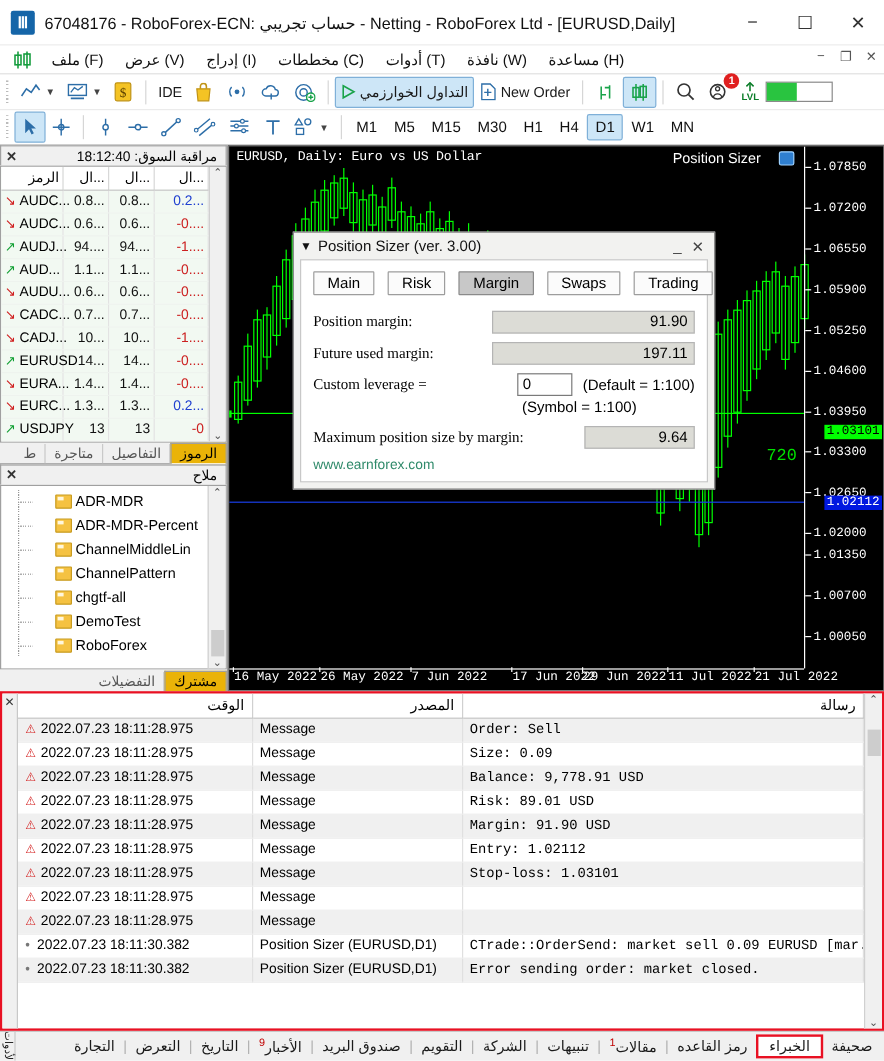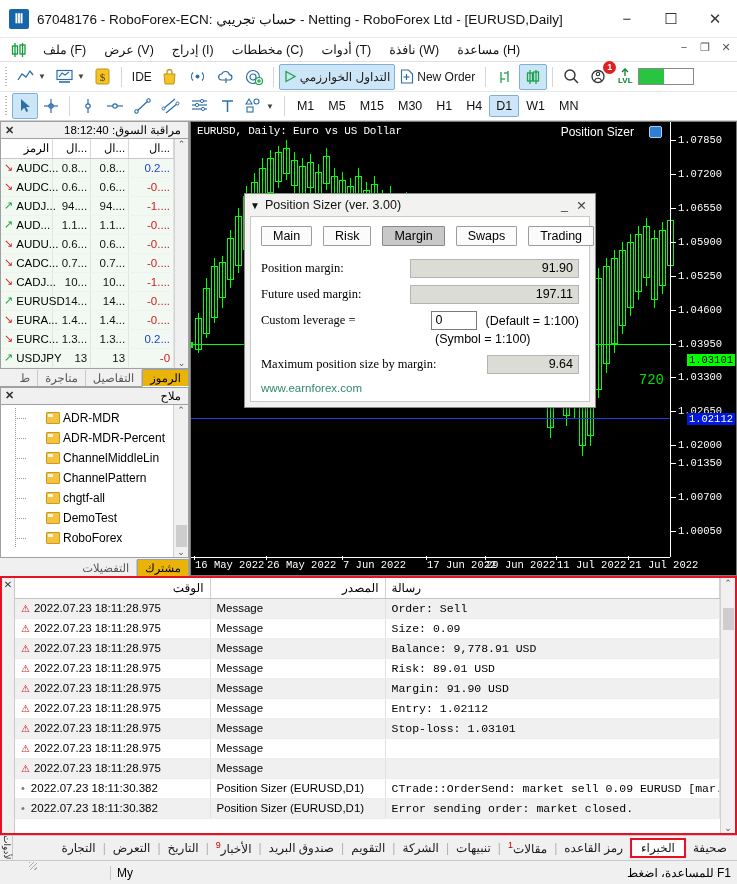--- a/index.html
+++ b/index.html
@@ -136,21 +136,21 @@
   .ps-maxval { width:92px; background:#dcdcd6; border:1px solid #b4b4b4; text-align:right; padding:1px 5px; height:19px;}
   .ps-link { color:#2f8a6a; font-size:11.5px;}
 
   
   .logwrap { flex:1; display:flex; border:2px solid #e81123; margin:0; position:relative; background:#fff;}
   .log-x { width:13px; background:#f0f0f0; border-right:1px solid #c8c8c8; font-size:10px;
            text-align:center; padding-top:1px; color:#333;}
   table.logt { width:100%; border-collapse:collapse; font-size:11.5px; table-layout:fixed;}
   table.logt th { font-weight:normal; background:#fff; border-right:1px solid #d0d0d0; border-bottom:1px solid #c4c4c4;
                   height:20px; padding:0 6px; text-align:right; font-size:12px;}
-  table.logt th.m { text-align:left;}
+  table.logt th.m { text-align:right;}
   table.logt td { border-right:1px solid #e0e0e0; border-bottom:1px solid #ededed; height:20px; padding:0 6px; white-space:nowrap; overflow:hidden;}
   table.logt tr.alt td { background:#f0f0f0; }
   td.msg { font-family:"Liberation Mono", monospace; font-size:11.5px;}
   .warn { color:#d42020; font-size:10px; margin-right:4px;}
   .dot { color:#777; font-size:11px; margin-right:6px;}
   .log-scroll { width:15px; background:#f0f0f0; border-left:1px solid #d0d0d0; display:flex;
                 flex-direction:column; align-items:center; justify-content:space-between; font-size:9px; color:#555;}
   .log-scroll .thumb { width:11px; height:22px; background:#cdcdcd; margin-top:20px;}
 
   
@@ -928,19 +928,13 @@
     <div class="bsep">|</div>
     <div class="btab">التاريخ</div>
     <div class="bsep">|</div>
     <div class="btab">التعرض</div>
     <div class="bsep">|</div>
     <div class="btab">التجارة</div>
     <div style="flex:1"></div>
     <div class="leftvtab">الأدوات</div>
   </div>
 
-  <div class="status">
-    <div class="st-4"></div>
-    <div class="st-3"></div>
-    <div class="st-2">My</div>
-    <div class="st-1">للمساعدة، اضغط F1</div>
-  </div>
 </div>
 
 </body></html>

